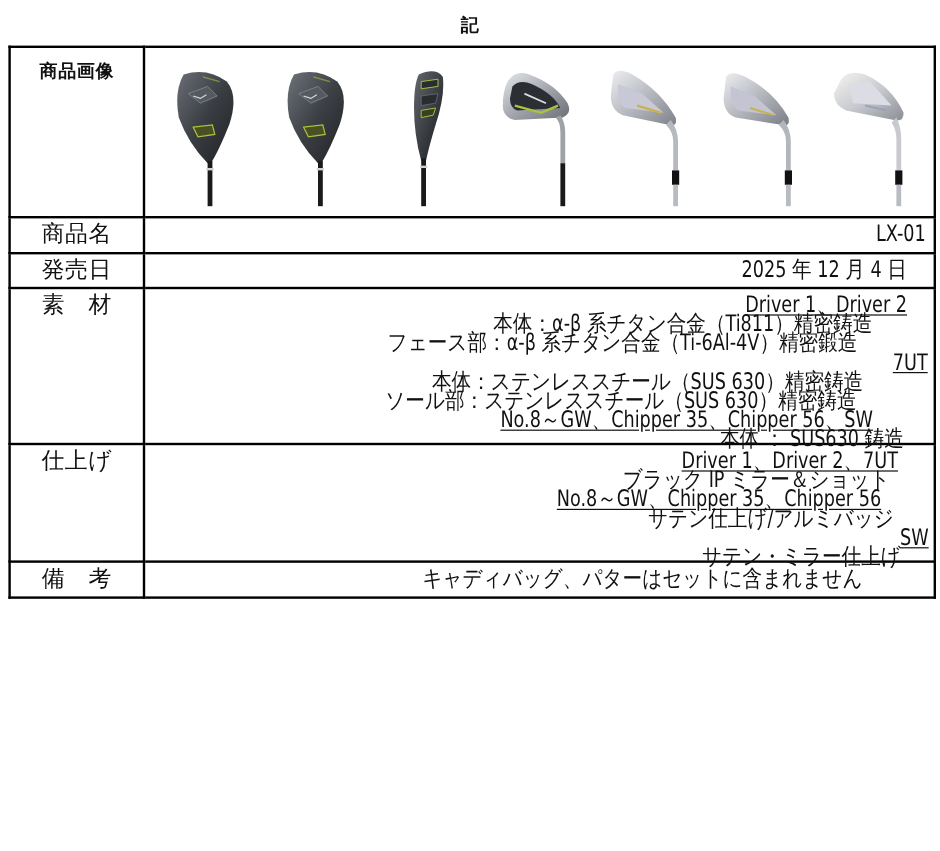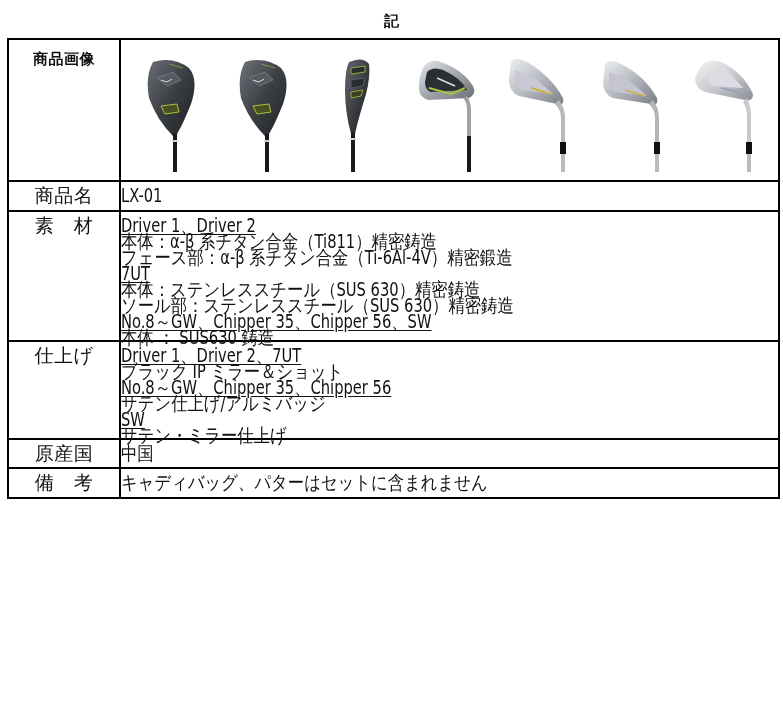--- a/index.html
+++ b/index.html
@@ -21,21 +21,21 @@
       font-size: 19px; line-height: 27.6px;
     }
     col.c-label { width: 112px; }
     col.c-value { width: 659px; }
     td.label {
       text-align: center; padding-top: 0;
       letter-spacing: 0.5px;
     }
     td.value { padding-left: 8px; font-family: "DejaVu Sans Condensed", "DejaVu Sans", sans-serif; }
     .condensed { display: inline-block; transform: scaleX(0.86); transform-origin: left center; white-space: nowrap; }
-    .line { display: block; height: 16px; }
+    .line { display: block; height: 16px; text-align: right; }
     .u { text-decoration: underline; text-underline-offset: 2px; }
     tr.r-image td { height: 134px; }
     tr.r-image td.label { padding-top: 6px; font-size: 15px; font-weight: bold; }
     tr.single td { height: 27px; }
 
     .clubs { position: relative; width: 100%; height: 134px; }
     .club { position: absolute; top: 18px; }
   </style>
 </head>
 <body>
@@ -170,20 +170,26 @@
       </td>
     </tr>
 
     <tr class="single">
       <td class="label">商品名</td>
       <td class="value">
         <span class="line"><span class="condensed">LX-01</span></span>
       </td>
     </tr>
 
+    <tr class="single">
+      <td class="label">発売日</td>
+      <td class="value">
+        <span class="line"><span class="condensed">2025 年 12 月 4 日</span></span>
+      </td>
+    </tr>
 
 
     <tr>
       <td class="label">素　材</td>
       <td class="value">
         <span class="line"><span class="condensed u">Driver 1、Driver 2</span></span>
         <span class="line"><span class="condensed">本体：α-β 系チタン合金（Ti811）精密鋳造</span></span>
         <span class="line"><span class="condensed">フェース部：α-β 系チタン合金（Ti-6Al-4V）精密鍛造</span></span>
         <span class="line"><span class="condensed u">7UT</span></span>
         <span class="line"><span class="condensed">本体：ステンレススチール（SUS 630）精密鋳造</span></span>
@@ -198,26 +204,20 @@
       <td class="value">
         <span class="line"><span class="condensed u">Driver 1、Driver 2、7UT</span></span>
         <span class="line"><span class="condensed">ブラック IP ミラー＆ショット</span></span>
         <span class="line"><span class="condensed u">No.8～GW、Chipper 35、Chipper 56</span></span>
         <span class="line"><span class="condensed">サテン仕上げ/アルミバッジ</span></span>
         <span class="line"><span class="condensed u">SW</span></span>
         <span class="line"><span class="condensed">サテン・ミラー仕上げ</span></span>
       </td>
     </tr>
 
-    <tr class="single">
-      <td class="label">原産国</td>
-      <td class="value">
-        <span class="line"><span class="condensed">中国</span></span>
-      </td>
-    </tr>
 
     <tr class="single">
       <td class="label">備　考</td>
       <td class="value">
         <span class="line"><span class="condensed">キャディバッグ、パターはセットに含まれません</span></span>
       </td>
     </tr>
   </tbody>
 </table>
 

